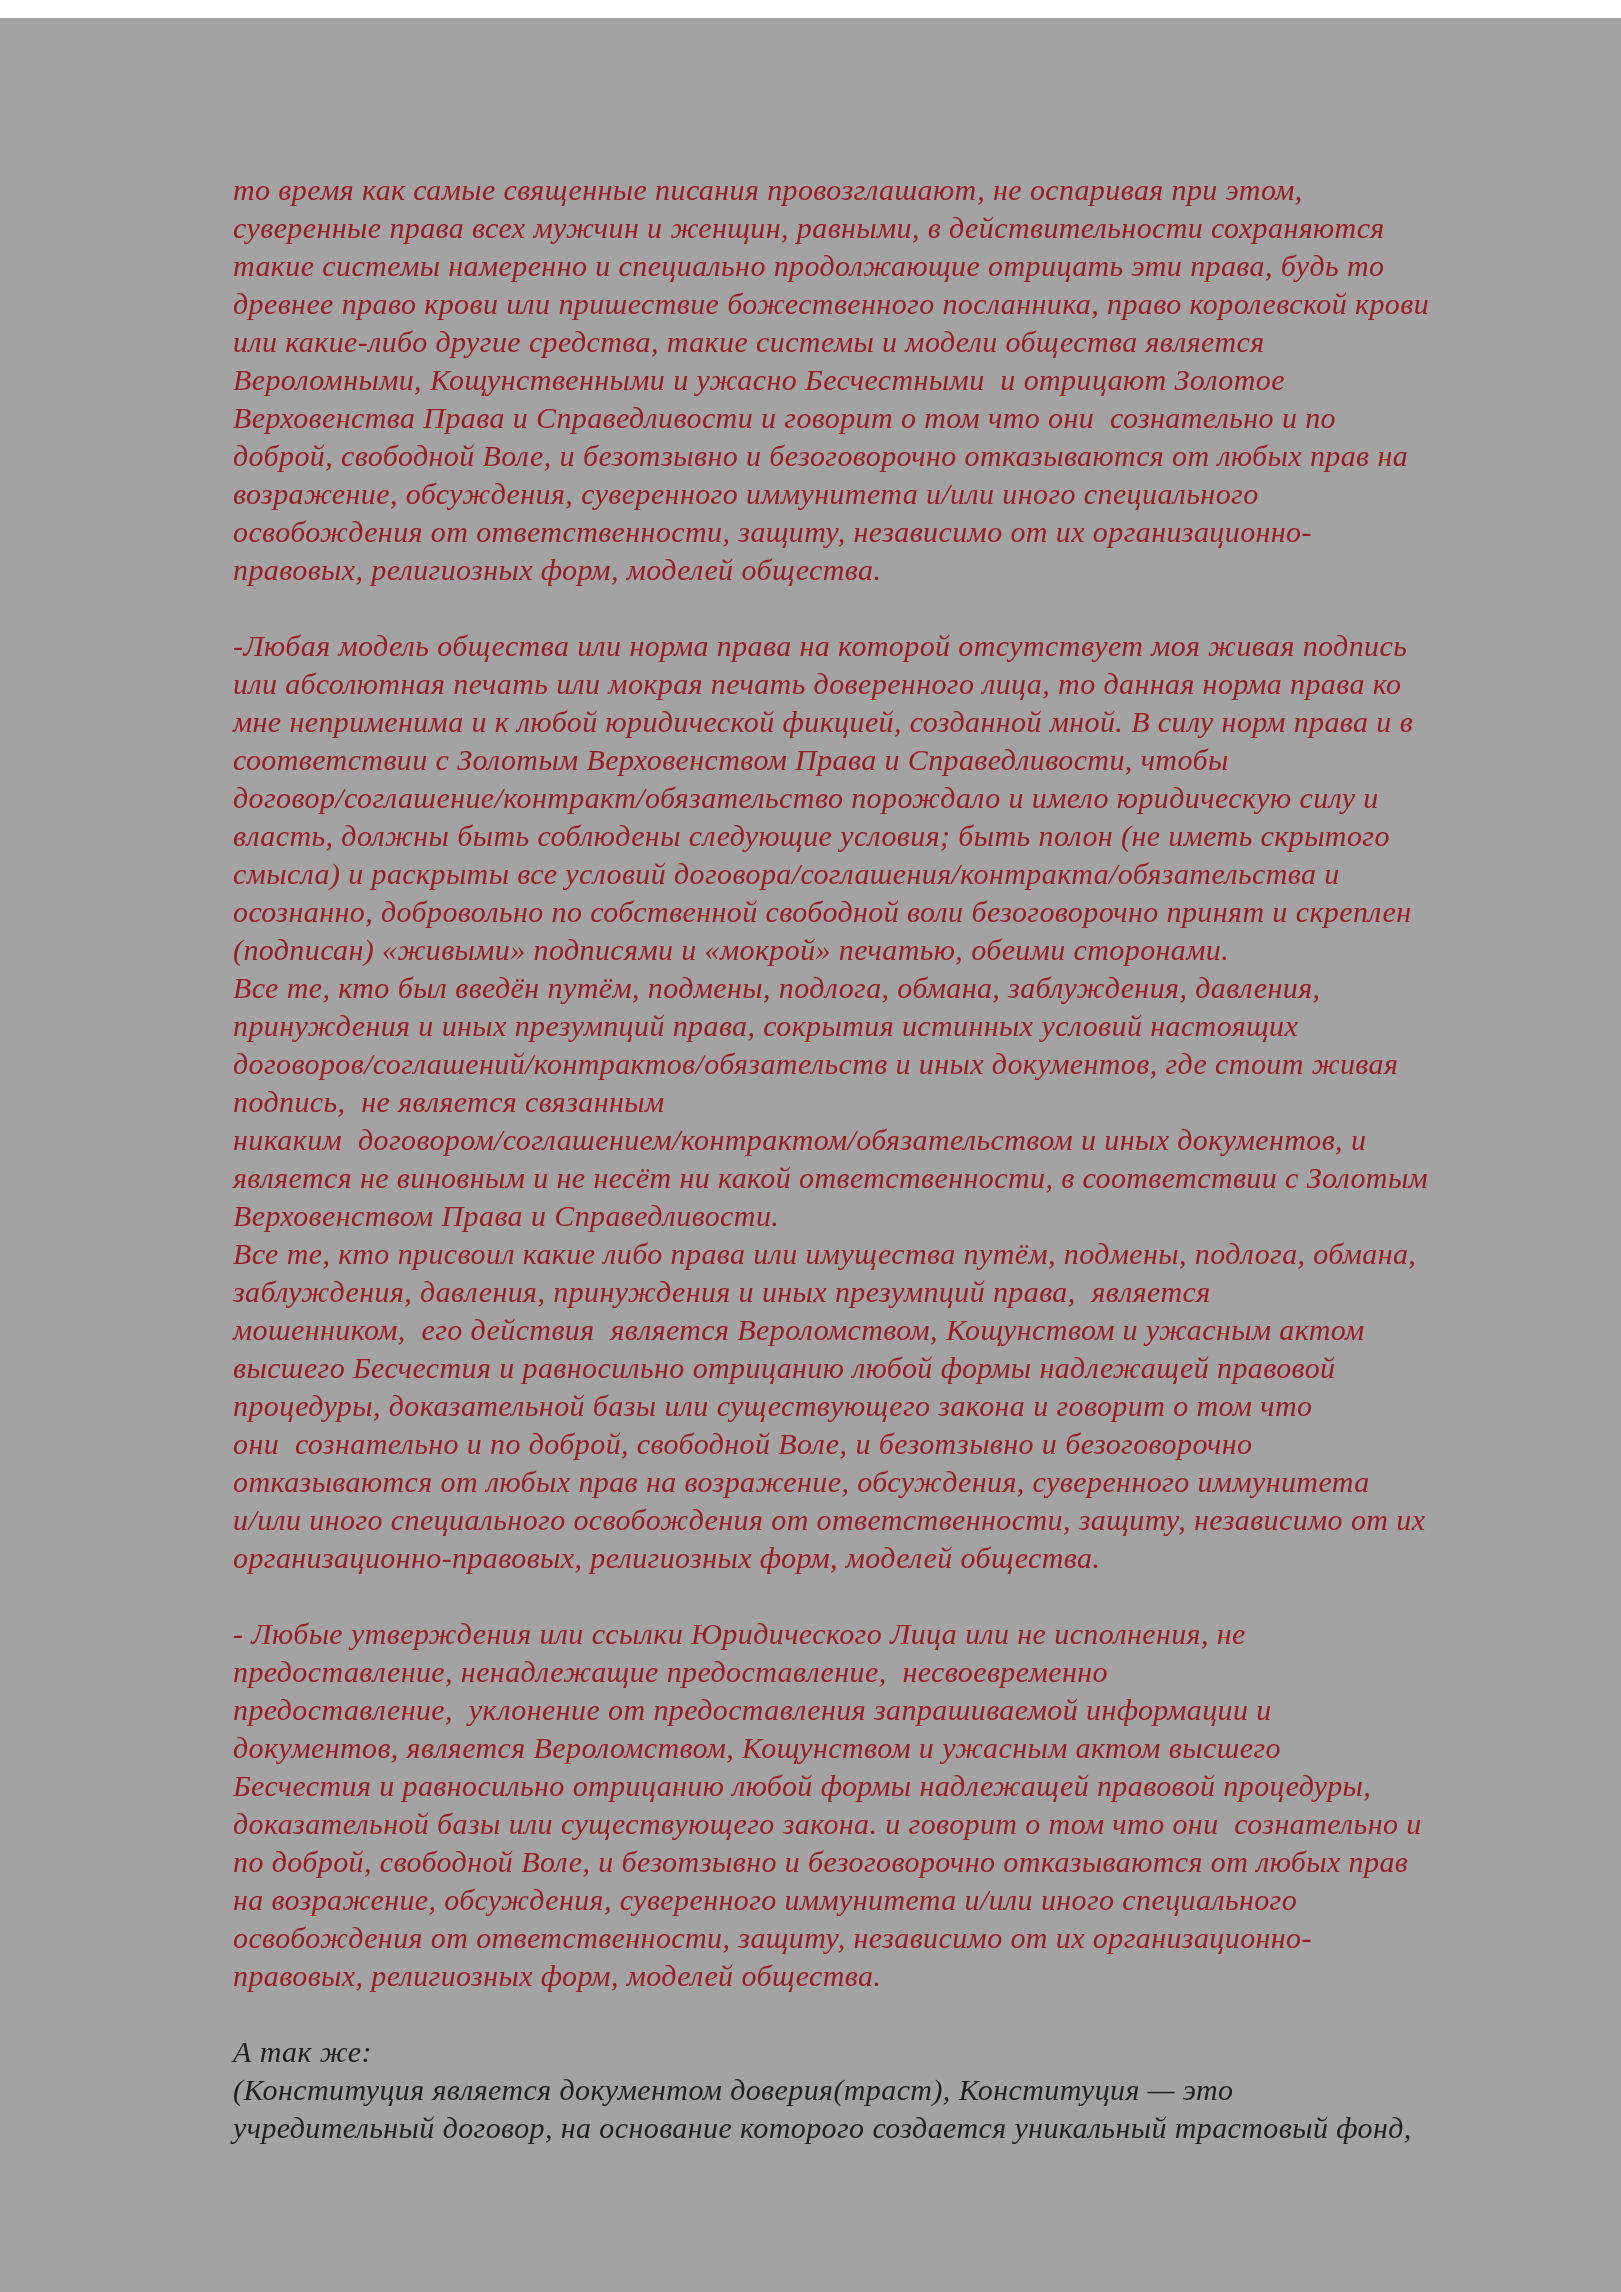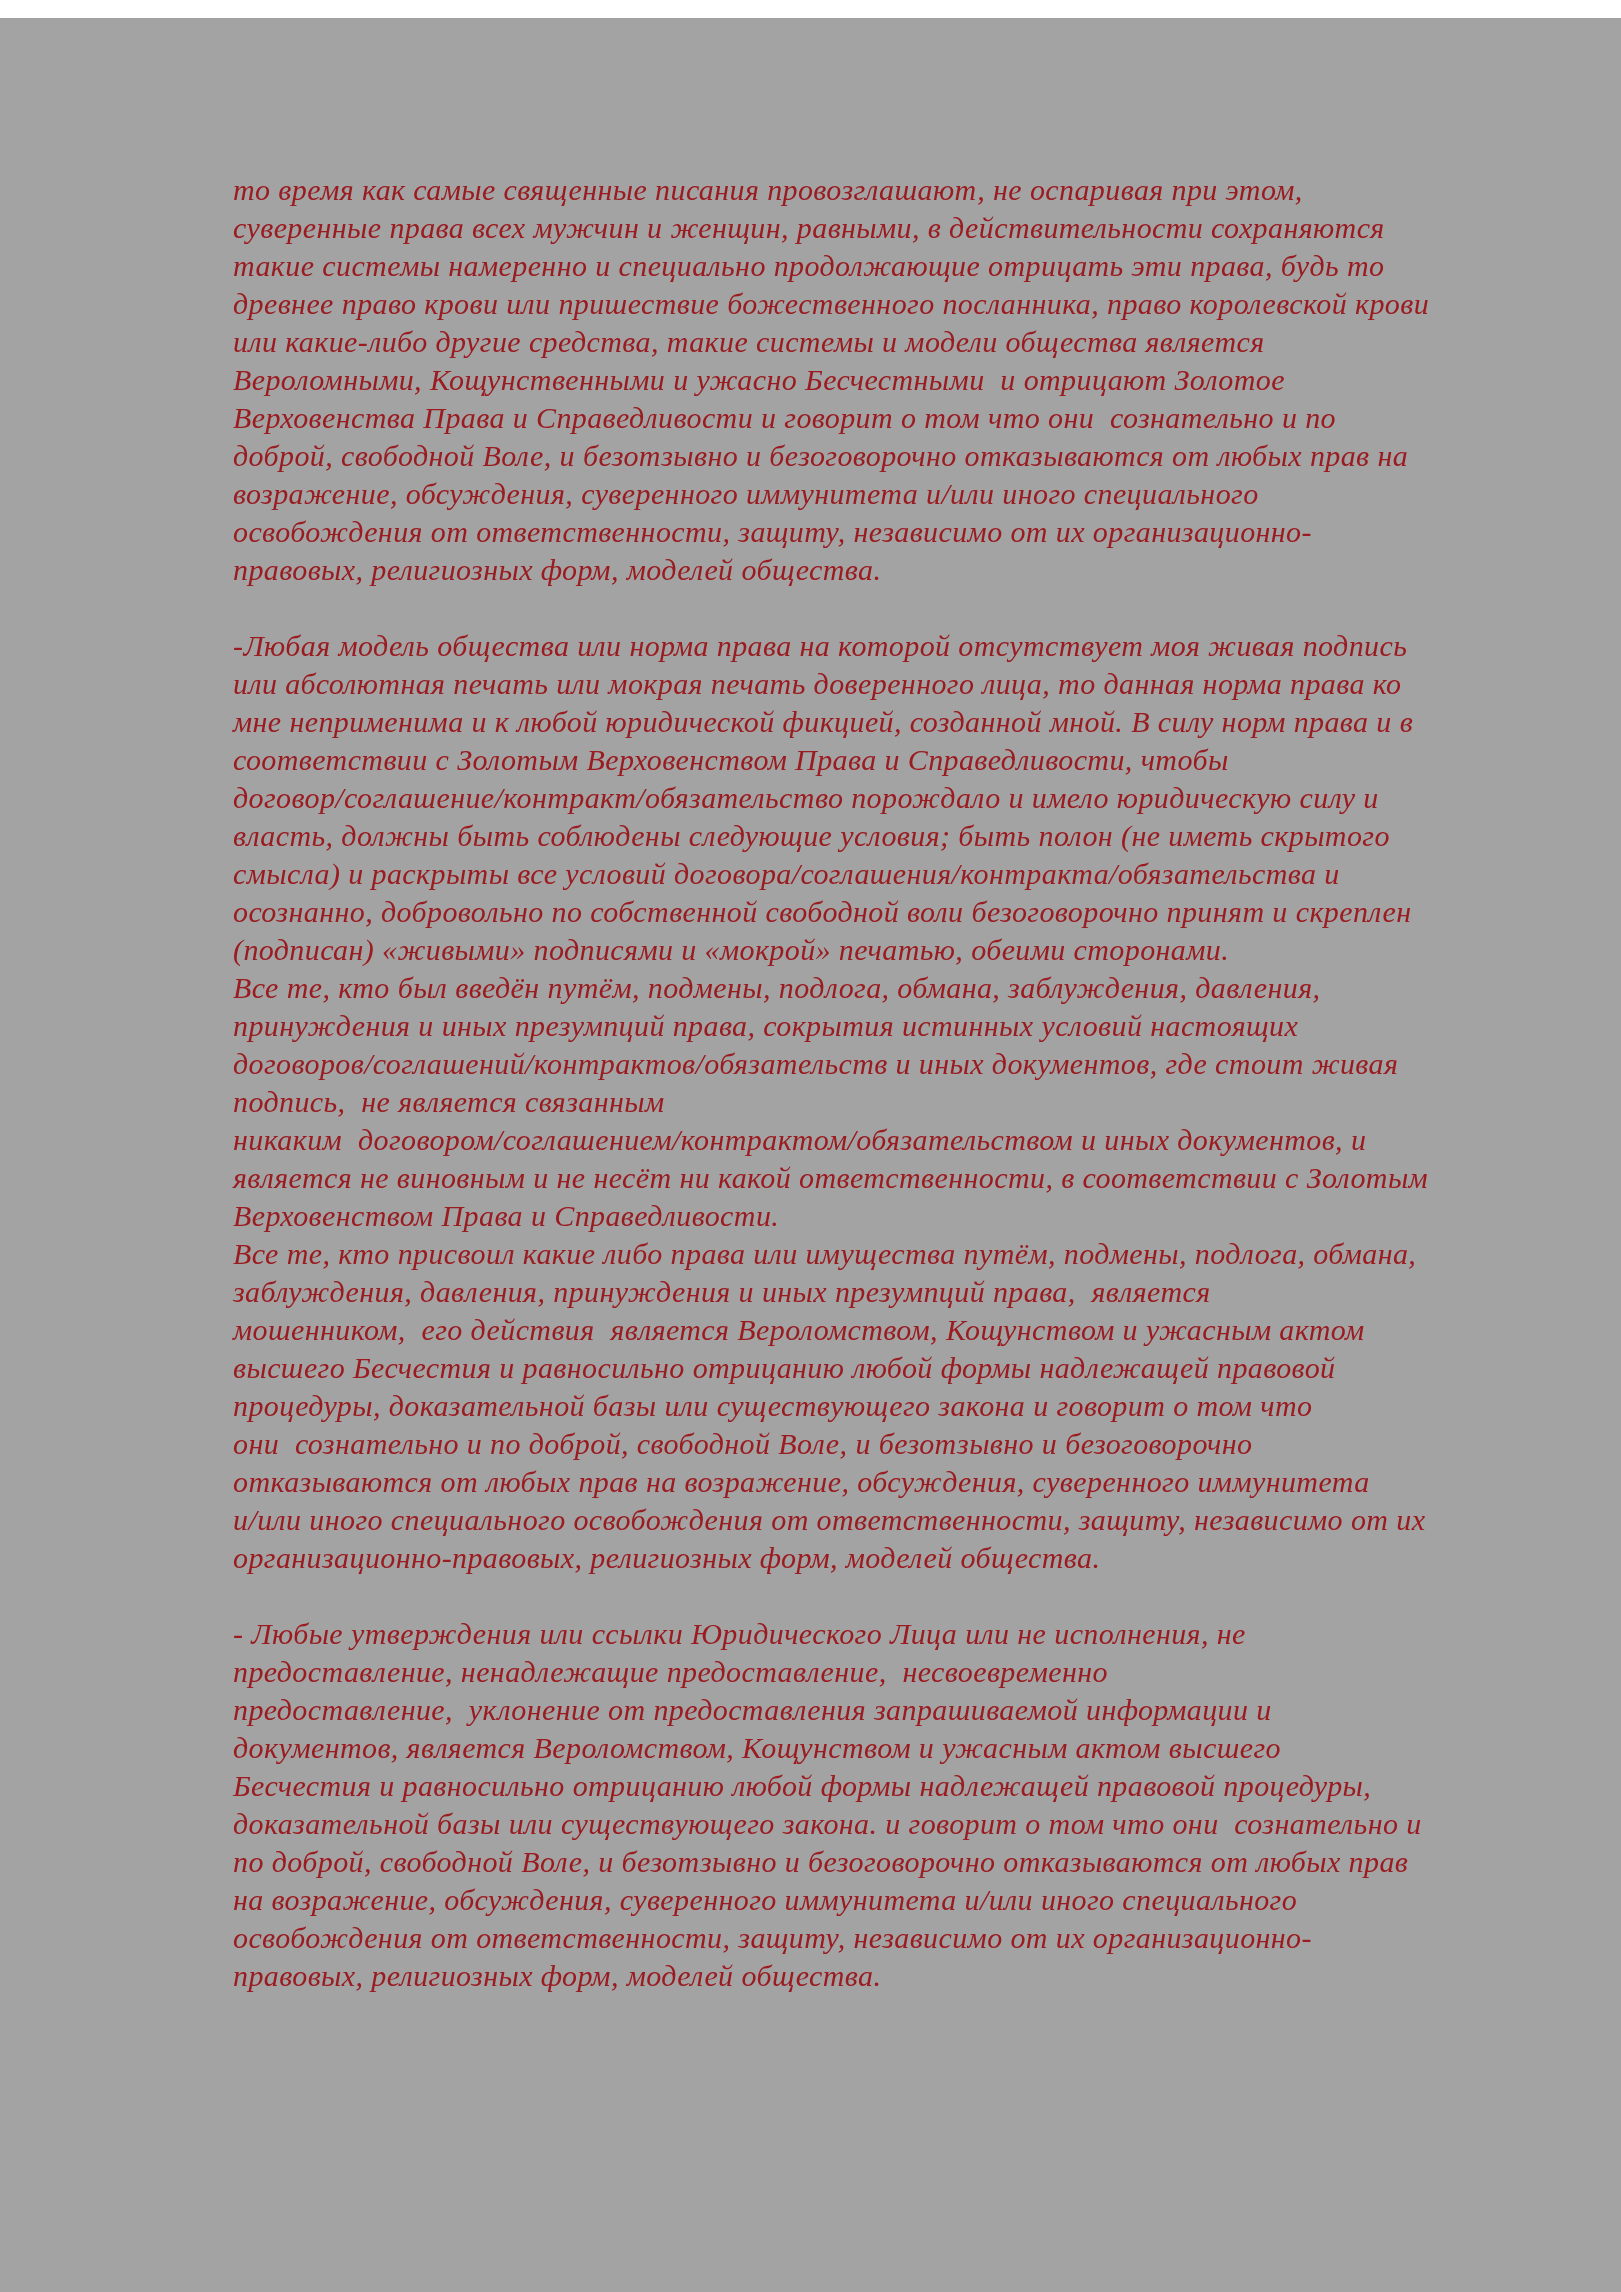--- a/index.html
+++ b/index.html
@@ -78,15 +78,18 @@
     <div class="para red">- Любые утверждения или ссылки Юридического Лица или не исполнения, не
 предоставление, ненадлежащие предоставление,  несвоевременно
 предоставление,  уклонение от предоставления запрашиваемой информации и
 документов, является Вероломством, Кощунством и ужасным актом высшего
 Бесчестия и равносильно отрицанию любой формы надлежащей правовой процедуры,
 доказательной базы или существующего закона. и говорит о том что они  сознательно и
 по доброй, свободной Воле, и безотзывно и безоговорочно отказываются от любых прав
 на возражение, обсуждения, суверенного иммунитета и/или иного специального
 освобождения от ответственности, защиту, независимо от их организационно-
 правовых, религиозных форм, моделей общества.</div>
+    <div class="para black">А так же:
+(Конституция является документом доверия(траст), Конституция — это
+учредительный договор, на основание которого создается уникальный трастовый фонд,</div>
   </div>
 </div>
 
 
 </body></html>

